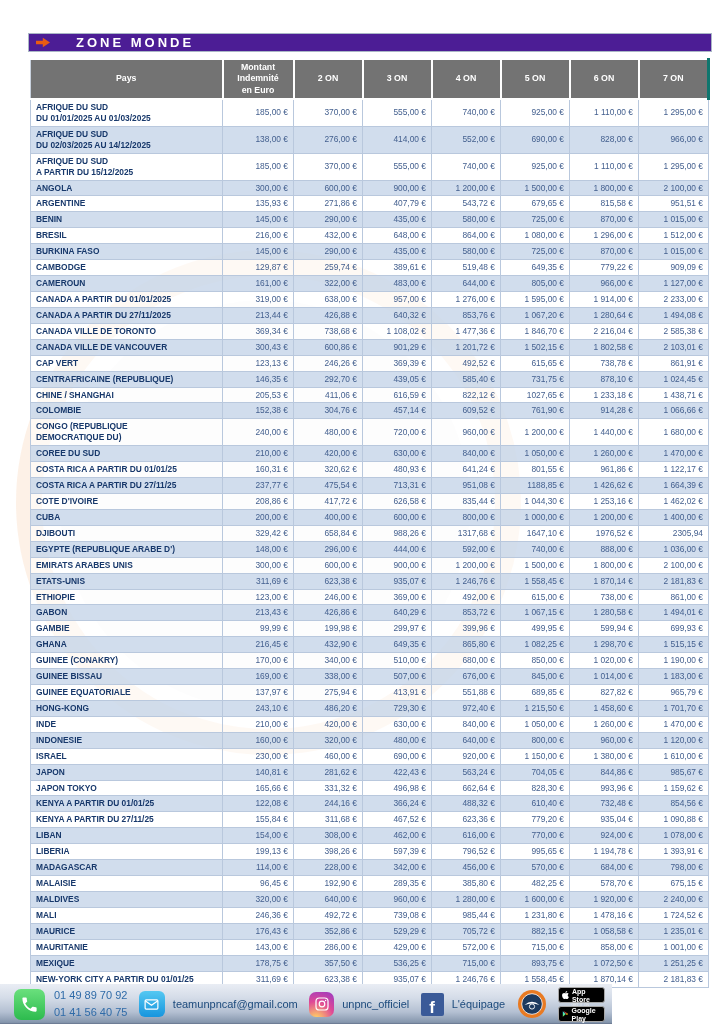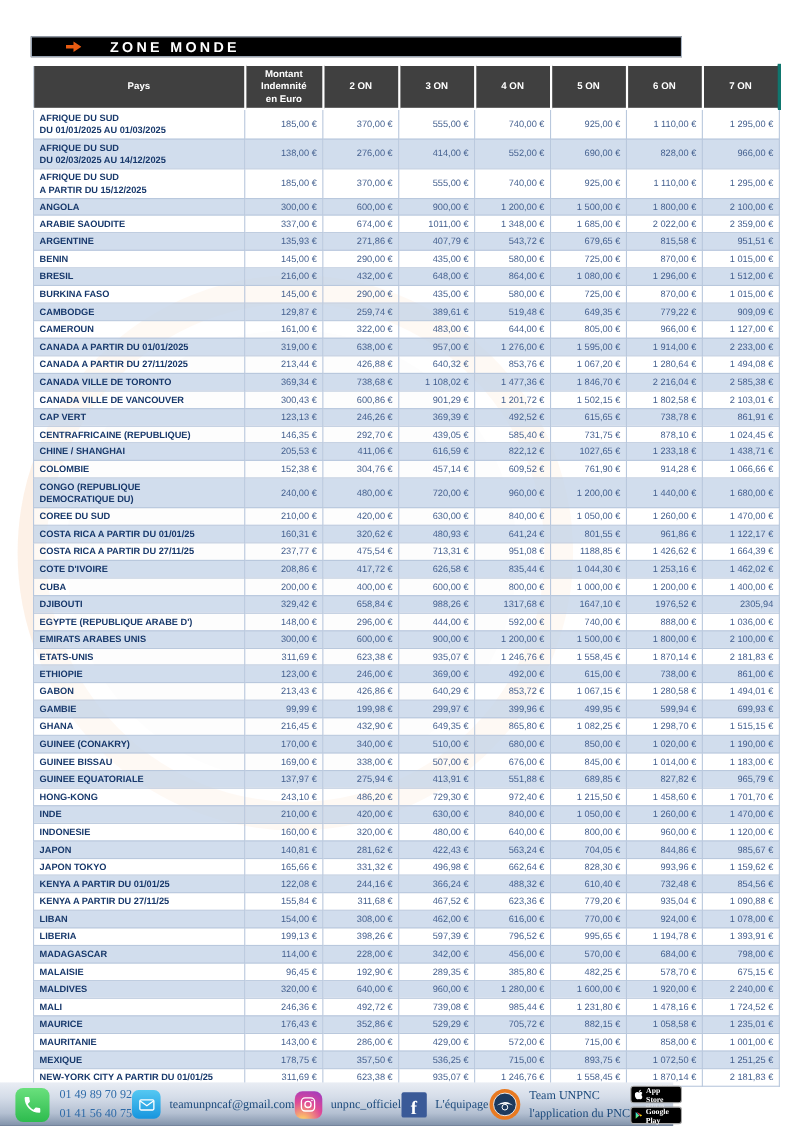--- a/index.html
+++ b/index.html
@@ -18,55 +18,55 @@
     z-index:0;
   }
   .watermark-fill{
     position:absolute; left:60px; top:300px; width:410px; height:410px;
     border-radius:50%;
     background:rgba(160,165,180,0.05);
     z-index:0;
   }
   
   .titlebar{
-    position:absolute; top:33px; left:28px; width:592px; height:19px;
-    background:#000000; border:1px solid #aab6c6;
-    display:flex; align-items:center; z-index:2;padding-left:24px;
+    position:absolute; top:33px; left:28px; width:684px; height:19px;
+    background:#4c1d95; border:1px solid #aab6c6;
+    display:flex; align-items:center; z-index:2;
   }
   .titlebar .arrow{ margin-left:7px; display:flex; align-items:center; }
   .titlebar .title-text{
     color:#ffffff; font-weight:bold; font-size:13px; letter-spacing:3px;
     margin-left:26px; white-space:nowrap;
   }
   
   .table-wrap{ position:absolute; top:58px; left:30px; width:678px; z-index:1; }
   table{ border-collapse:collapse; width:100%; table-layout:fixed; background:transparent; }
   thead th{
-    background:#404040; color:#ffffff; font-weight:bold;
+    background:#737373; color:#ffffff; font-weight:bold;
     font-size:8.8px; line-height:1.3; text-align:center; vertical-align:middle;
     border:2px solid #ffffff; height:40px; white-space:pre-line; padding:1px 2px;
   }
   thead th:first-child{ border-left:1px solid #c9d2de; }
   thead th:last-child{ border-right:3px solid #0f766e; }
   tbody td{
     font-size:8.4px; line-height:1.3; padding:2px 5px;
     border:1px solid #b9c8dd; vertical-align:middle;
   }
   tbody tr:nth-child(odd){ background:rgba(255,255,255,0.55); }
   tbody tr:nth-child(even){ background:rgba(203,216,234,0.88); }
   td.country{
     font-weight:bold; color:#17386b; text-align:left; white-space:pre-line;
   }
   td.val{ color:#44608f; text-align:right; }
   
   .footer{
     position:absolute; left:0; bottom:0; width:612px; height:40px;
     background:linear-gradient(180deg,#e9edf4 0%,#d4dce8 35%,#b4c0d2 70%,#8596ad 96%,#64718a 100%);
     display:flex; align-items:center; justify-content:space-between;
-    padding:0 7px 0 14px; z-index:3;font-family:Liberation Serif, serif;
+    padding:0 7px 0 14px; z-index:3;
   }
   .fgroup{ display:flex; align-items:center; }
   .ficon{
     display:flex; align-items:center; justify-content:center; flex-shrink:0;
   }
   .icon-phone{ width:31px; height:31px; border-radius:7px;
     background:linear-gradient(180deg,#6ae07d,#2dbb4e); }
   .icon-mail{ width:26px; height:26px; border-radius:6px;
     background:linear-gradient(180deg,#55c8f2,#1795de); }
   .icon-insta{ width:25px; height:25px; border-radius:7px;
@@ -168,30 +168,20 @@
     <td class="country">ANGOLA</td>
     <td class="val">300,00 €</td>
     <td class="val">600,00 €</td>
     <td class="val">900,00 €</td>
     <td class="val">1 200,00 €</td>
     <td class="val">1 500,00 €</td>
     <td class="val">1 800,00 €</td>
     <td class="val">2 100,00 €</td>
   </tr>
 
-  <tr>
-    <td class="country">ARABIE SAOUDITE</td>
-    <td class="val">337,00 €</td>
-    <td class="val">674,00 €</td>
-    <td class="val">1011,00 €</td>
-    <td class="val">1 348,00 €</td>
-    <td class="val">1 685,00 €</td>
-    <td class="val">2 022,00 €</td>
-    <td class="val">2 359,00 €</td>
-  </tr>
 
   <tr>
     <td class="country">ARGENTINE</td>
     <td class="val">135,93 €</td>
     <td class="val">271,86 €</td>
     <td class="val">407,79 €</td>
     <td class="val">543,72 €</td>
     <td class="val">679,65 €</td>
     <td class="val">815,58 €</td>
     <td class="val">951,51 €</td>
@@ -556,20 +546,30 @@
     <td class="country">INDONESIE</td>
     <td class="val">160,00 €</td>
     <td class="val">320,00 €</td>
     <td class="val">480,00 €</td>
     <td class="val">640,00 €</td>
     <td class="val">800,00 €</td>
     <td class="val">960,00 €</td>
     <td class="val">1 120,00 €</td>
   </tr>
 
+  <tr>
+    <td class="country">ISRAEL</td>
+    <td class="val">230,00 €</td>
+    <td class="val">460,00 €</td>
+    <td class="val">690,00 €</td>
+    <td class="val">920,00 €</td>
+    <td class="val">1 150,00 €</td>
+    <td class="val">1 380,00 €</td>
+    <td class="val">1 610,00 €</td>
+  </tr>
 
   <tr>
     <td class="country">JAPON</td>
     <td class="val">140,81 €</td>
     <td class="val">281,62 €</td>
     <td class="val">422,43 €</td>
     <td class="val">563,24 €</td>
     <td class="val">704,05 €</td>
     <td class="val">844,86 €</td>
     <td class="val">985,67 €</td>
@@ -766,24 +766,20 @@
 
   <div class="fgroup">
     <span class="ficon">
       <svg width="30" height="30" viewBox="0 0 30 30">
         <circle cx="15" cy="15" r="14" fill="#e87a22"></circle>
         <circle cx="15" cy="15" r="10.3" fill="#1d3a5e" stroke="#ffffff" stroke-width="0.8"></circle>
         <path d="M7.5 16 Q15 9.5 22.5 16 Q15 13 7.5 16 Z" fill="#ffffff"></path>
         <circle cx="15" cy="17.5" r="2.6" fill="none" stroke="#ffffff" stroke-width="0.9"></circle>
       </svg>
     </span>
-    <div class="app-text">
-      <div>Team UNPNC</div>
-      <div>l'application du PNC</div>
-    </div>
   </div>
 
   <div class="stores">
     <div class="store-badge">
       <svg width="8" height="10" viewBox="0 0 384 512">
           <path fill="#ffffff" d="M318.7 268.7c-.2-36.7 16.4-64.4 50-84.8-18.8-26.9-47.2-41.7-84.7-44.6-35.5-2.7-74.3 20.7-88.5 20.7-15 0-49.4-19.7-76.4-19.7C63.3 141.2 4 184.8 4 273.5q0 39.3 14.4 81.2c12.8 36.7 59 126.7 107.2 125.2 25.2-.6 43-17.9 75.8-17.9 31.8 0 48.3 17.9 76.4 17.9 48.6-.7 90.4-82.5 102.6-119.3-65.2-30.7-61.7-90-61.7-91.9zm-56.6-164.2c27.3-32.4 24.8-61.9 24-72.5-24.1 1.4-52 16.4-67.9 34.9-17.5 19.8-27.8 44.3-25.6 71.9 26.1 2 49.9-11.4 69.5-34.3z"></path>
         </svg>
       <span class="stxt">
         <span class="small">Download on the</span>
         <span class="big">App Store</span>

